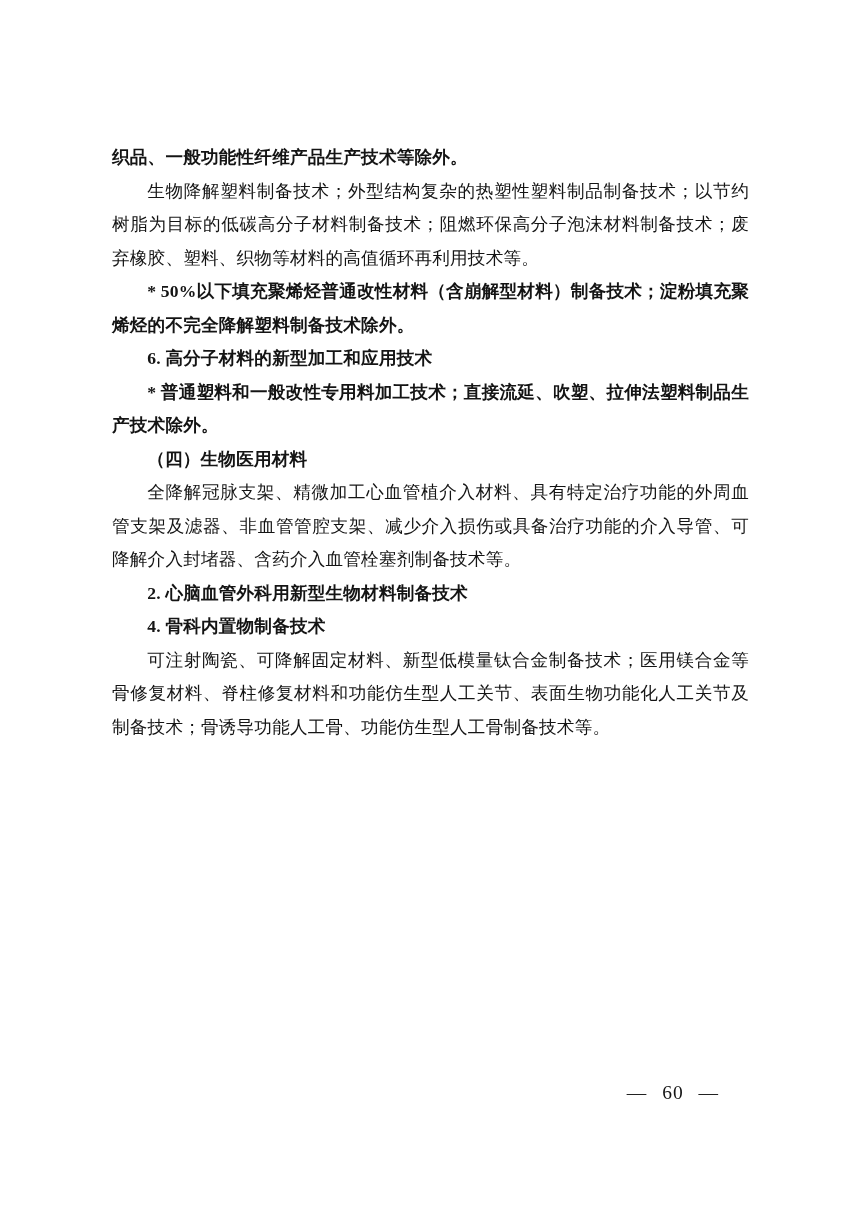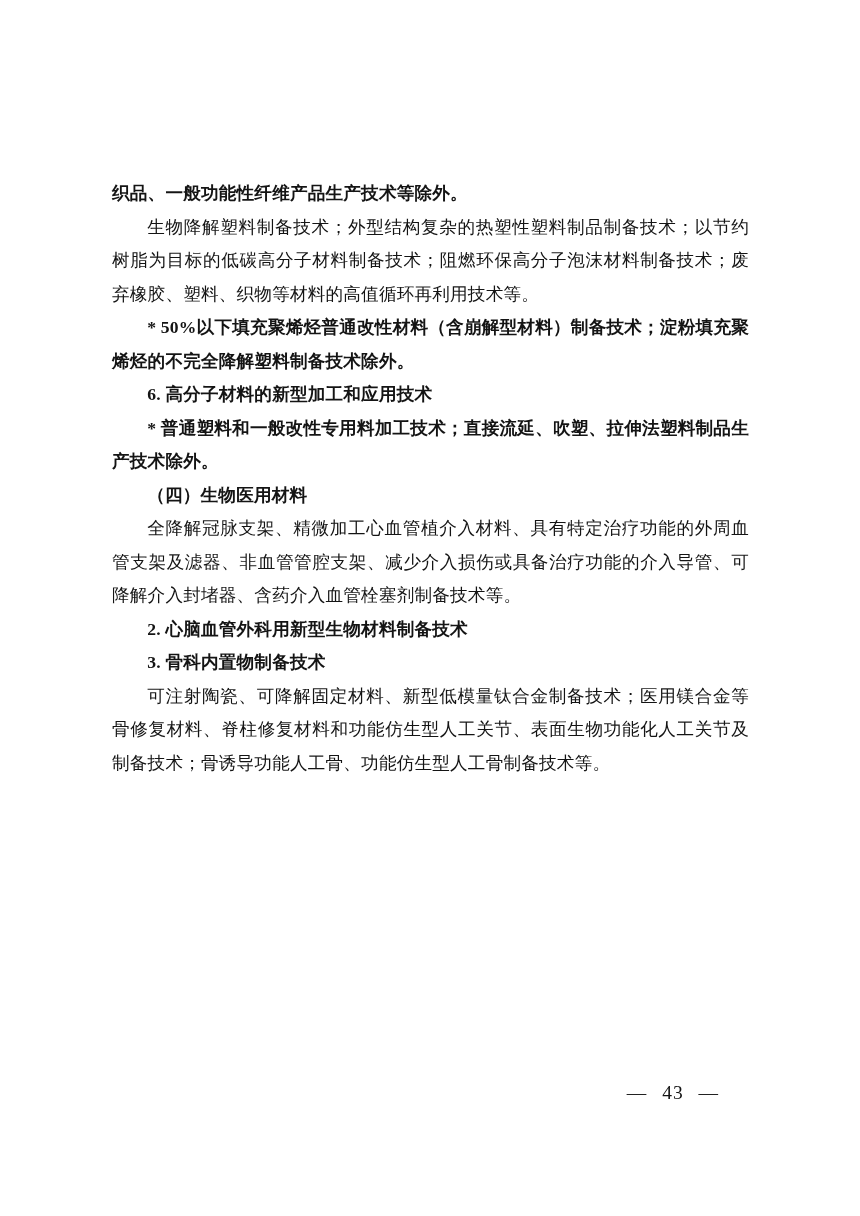--- a/index.html
+++ b/index.html
@@ -25,21 +25,20 @@
     position: absolute;
     left: 112px;
     top: 141px;
     width: 637px;
     font-size: 17.6px;
     line-height: 33.5px;
     text-align: justify;
     text-align-last: left;
     word-break: break-all;
     letter-spacing: 0.2px;
-    margin-top: 36px;
   }
   .content p {
     margin: 0;
     padding: 0;
   }
   .body-para {
     text-indent: 2em;
     font-weight: normal;
   }
   .heading {
@@ -74,19 +73,19 @@
 
   <div class="content">
     <p class="bold-flush">织品、一般功能性纤维产品生产技术等除外。</p>
     <p class="body-para">生物降解塑料制备技术；外型结构复杂的热塑性塑料制品制备技术；以节约树脂为目标的低碳高分子材料制备技术；阻燃环保高分子泡沫材料制备技术；废弃橡胶、塑料、织物等材料的高值循环再利用技术等。</p>
     <p class="bold-body">* 50%以下填充聚烯烃普通改性材料（含崩解型材料）制备技术；淀粉填充聚烯烃的不完全降解塑料制备技术除外。</p>
     <p class="heading">6. 高分子材料的新型加工和应用技术</p>
     <p class="bold-body">* 普通塑料和一般改性专用料加工技术；直接流延、吹塑、拉伸法塑料制品生产技术除外。</p>
     <p class="heading">（四）生物医用材料</p>
     <p class="body-para">全降解冠脉支架、精微加工心血管植介入材料、具有特定治疗功能的外周血管支架及滤器、非血管管腔支架、减少介入损伤或具备治疗功能的介入导管、可降解介入封堵器、含药介入血管栓塞剂制备技术等。</p>
     <p class="heading">2. 心脑血管外科用新型生物材料制备技术</p>
-    <p class="heading">3. 骨科内置物制备技术</p>
+    <p class="heading">4. 骨科内置物制备技术</p>
     <p class="body-para">可注射陶瓷、可降解固定材料、新型低模量钛合金制备技术；医用镁合金等骨修复材料、脊柱修复材料和功能仿生型人工关节、表面生物功能化人工关节及制备技术；骨诱导功能人工骨、功能仿生型人工骨制备技术等。</p>
   </div>
 
-  <div class="page-number">— 43 —</div>
+  <div class="page-number">— 60 —</div>
 
 </div>
 
 </body></html>

